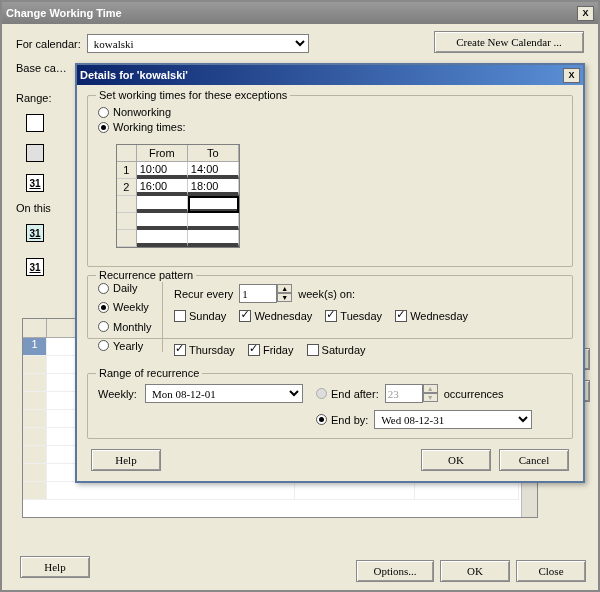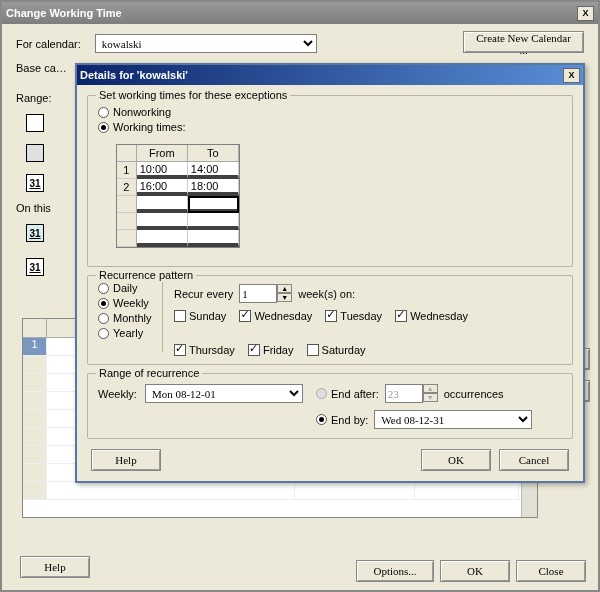--- a/index.html
+++ b/index.html
@@ -18,21 +18,21 @@
     background:#ece9d8; border:2px solid #888;
   }
   .outer-title {
     height:22px; background:linear-gradient(#9a9a9a,#7d7d7d);
     color:#fff; font-weight:bold; display:flex; align-items:center;
     padding:0 4px; justify-content:space-between;
   }
   .outer-title .xbtn {
     width:17px; height:15px; background:#ece9d8; border:1px solid #666; font-size:9px; display:flex;align-items:center;justify-content:center;color:#000;
   }
-  .row-lbl { display:flex; align-items:center; gap:14px; position:absolute; }
+  .row-lbl { display:flex; align-items:center; gap:6px; position:absolute; }
   select, input[type=text] {
     font-family:Tahoma; font-size:11px; background:#fff;
     border:1px solid #7e7e7e; padding:1px 2px; height:19px;
   }
   .btn {
     font-family:Tahoma; font-size:11px; background:#ece9d8;
     border:1px solid #888; box-shadow: inset 1px 1px #fff, inset -1px -1px #999;
     height:22px; padding:0 10px; cursor:pointer;
   }
   .legend-box { position:absolute; width:18px; height:18px; border:1px solid #000; background:#fff; }
@@ -100,21 +100,21 @@
     <span>Change Working Time</span>
     <span class="xbtn">X</span>
   </div>
 
   <div class="row-lbl" style="left:14px; top:32px;">
     <span>For calendar:</span>
     <select style="width:222px">
       <option>kowalski</option>
     </select>
   </div>
-  <button class="btn" style="position:absolute; right:14px; top:29px; width:121px;">Create New Calendar ...</button>
+  <button class="btn" style="position:absolute; right:14px; top:29px; width:150px;">Create New Calendar ...</button>
 
   <div style="position:absolute; left:14px; top:60px;">Base ca…</div>
   <div style="position:absolute; left:14px; top:90px;">Range:</div>
 
   <div class="legend-box" style="left:24px; top:112px;"></div>
   <div class="legend-box" style="left:24px; top:142px; background:#e0e0e0;"></div>
   <div class="legend-box legend-num" style="left:24px; top:172px;">31</div>
 
   <div style="position:absolute; left:14px; top:200px;">On this</div>
   <div class="legend-box legend-num" style="left:24px; top:222px; background:#d7f0ee;">31</div>
@@ -243,23 +243,23 @@
           <div class="grid-cell" style="width:52px"></div>
       </div>
       <div class="grid-row">
         <div class="grid-rnum" style="width:20px"></div>
           <div class="grid-cell" style="width:52px"></div>
           <div class="grid-cell" style="width:52px"></div>
       </div>
     </div>
   </div>
 
-  <div class="group" style="left:10px; top:210px; width:486px; height:90px;">
+  <div class="group" style="left:10px; top:210px; width:486px; height:64px;">
     <span class="group-label">Recurrence pattern</span>
-    <div class="radio-col" style="position:absolute; left:10px; top:6px; border-right:1px solid #b9b4a2; padding-right:10px; height:70px; justify-content:flex-start;">
+    <div class="radio-col" style="position:absolute; left:10px; top:6px; border-right:1px solid #b9b4a2; padding-right:10px; height:70px; justify-content:space-between;">
       <label class="radio-line">
           <span class="radio-wrap"></span>
           <span>Daily</span>
         </label>
       <label class="radio-line">
           <span class="radio-wrap sel"></span>
           <span>Weekly</span>
         </label>
       <label class="radio-line">
           <span class="radio-wrap"></span>

